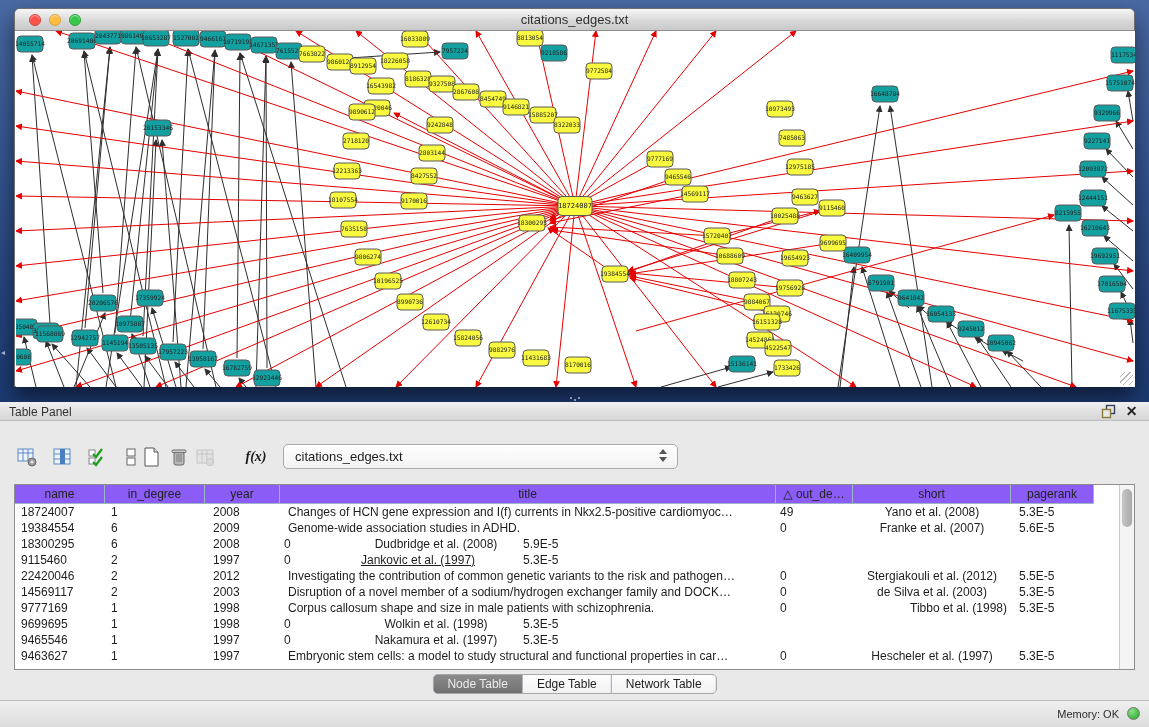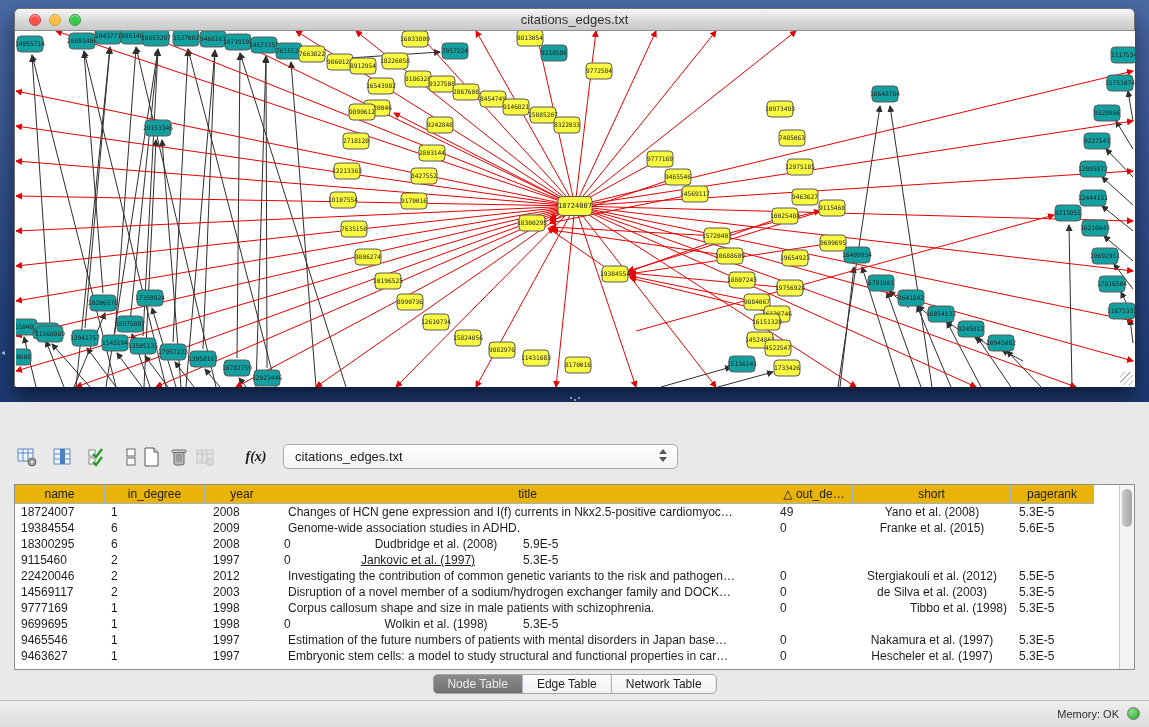--- a/index.html
+++ b/index.html
@@ -56,21 +56,21 @@
   #combo-arrows { position:absolute; right:9px; top:4px; width:9px; height:16px; }
   #combo-arrows .up { width:0;height:0;border-left:4px solid transparent;border-right:4px solid transparent;
     border-bottom:5px solid #555; margin-bottom:3px; }
   #combo-arrows .dn { width:0;height:0;border-left:4px solid transparent;border-right:4px solid transparent;
     border-top:5px solid #555; }
 
   
   #table-box { position:absolute; left:14px; top:63px; width:1121px; height:186px;
     background:#fff; border:1px solid #8e8e8e; }
   #t-head { position:absolute; left:0; top:0; height:19px; width:1104px; display:flex; }
-  .hcell { height:19px; background:#eab308; border-right:1px solid #9db6c4;
+  .hcell { height:19px; background:#8b5cf6; border-right:1px solid #9db6c4;
     border-bottom:1px solid #9db6c4; font-size:12px; color:#222; text-align:center;
     line-height:18px; overflow:hidden; white-space:nowrap; }
   #t-body { position:absolute; left:0; top:19px; width:1104px; height:165px; overflow:hidden; }
   .trow { display:flex; height:16px; background:#fff; }
   .tcell { font-size:12px; color:#1d1d1d; line-height:16px; white-space:nowrap;
     overflow:hidden; padding:0 4px; }
   #t-scroll { position:absolute; right:0; top:0; width:15px; height:184px;
     background:#f4f4f4; border-left:1px solid #c9c9c9; }
   #t-thumb { position:absolute; left:2px; top:4px; width:10px; height:38px;
     background:linear-gradient(90deg,#c7c7c7,#a8a8a8); border-radius:5px; }
@@ -643,20 +643,30 @@
               <text x="599" y="245.2" text-anchor="middle" font-size="6.2" fill="#222">19384554</text>
             </g>
           </svg>
       </div>
       <div id="resize-grip"></div>
     </div>
     <div id="collapse-arrow">◂</div>
   </div>
   <div id="splitter-grip"></div>
 
+  <div id="panel-header">
+    <span id="panel-title">Table Panel</span>
+    <span id="float-btn">
+      <svg width="15" height="15" viewBox="0 0 15 15">
+        <rect x="5.5" y="1.5" width="8" height="8" fill="none" stroke="#37415a" stroke-width="1.4"></rect>
+        <rect x="1.5" y="5.5" width="8" height="8" fill="#e9e9e9" stroke="#8a7a3a" stroke-width="1.4"></rect>
+      </svg>
+    </span>
+    <span id="close-btn">✕</span>
+  </div>
 
   <div id="panel-body">
     <div id="toolbar">
       <span class="tb-btn" style="left:14px">
         <svg viewBox="0 0 22 22">
             <rect x="2" y="3" width="15" height="12" fill="#eef4fb" stroke="#5b87c5"></rect>
           <path d="M2 7h15M7 3v12M12 3v12" stroke="#5b87c5" fill="none"></path>
           <circle cx="16" cy="16" r="4" fill="#9a9a9a" stroke="#6b6b6b"></circle>
           <circle cx="16" cy="16" r="1.5" fill="#e8e8e8"></circle>
           </svg>
@@ -731,21 +741,21 @@
             <div class="tcell" style="width: 77px; text-align: left; padding-left: 4px;">49</div>
             <div class="tcell" style="width: 158px; text-align: center;">Yano et al. (2008)</div>
             <div class="tcell" style="width: 83px; text-align: left; padding-left: 8px;">5.3E-5</div>
           </div>
           <div class="trow">
             <div class="tcell" style="width: 90px; text-align: left; padding-left: 6px;">19384554</div>
             <div class="tcell" style="width: 100px; text-align: left; padding-left: 6px;">6</div>
             <div class="tcell" style="width: 75px; text-align: left; padding-left: 8px;">2009</div>
             <div class="tcell" style="width: 496px; text-align: left; padding-left: 8px;">Genome-wide association studies in ADHD.</div>
             <div class="tcell" style="width: 77px; text-align: left; padding-left: 4px;">0</div>
-            <div class="tcell" style="width: 158px; text-align: center;">Franke et al. (2015)</div>
+            <div class="tcell" style="width: 158px; text-align: center;">Franke et al. (2007)</div>
             <div class="tcell" style="width: 83px; text-align: left; padding-left: 8px;">5.6E-5</div>
           </div>
           <div class="trow">
             <div class="tcell" style="width: 90px; text-align: left; padding-left: 6px;">18300295</div>
             <div class="tcell" style="width: 100px; text-align: left; padding-left: 6px;">6</div>
             <div class="tcell" style="width: 75px; text-align: left; padding-left: 8px;">2008</div>
             <div class="tcell" style="width: 77px; text-align: left; padding-left: 4px;">0</div>
             <div class="tcell" style="width: 158px; text-align: center;">Dudbridge et al. (2008)</div>
             <div class="tcell" style="width: 83px; text-align: left; padding-left: 8px;">5.9E-5</div>
           </div>
@@ -789,21 +799,20 @@
             <div class="tcell" style="width: 100px; text-align: left; padding-left: 6px;">1</div>
             <div class="tcell" style="width: 75px; text-align: left; padding-left: 8px;">1998</div>
             <div class="tcell" style="width: 77px; text-align: left; padding-left: 4px;">0</div>
             <div class="tcell" style="width: 158px; text-align: center;">Wolkin et al. (1998)</div>
             <div class="tcell" style="width: 83px; text-align: left; padding-left: 8px;">5.3E-5</div>
           </div>
           <div class="trow">
             <div class="tcell" style="width: 90px; text-align: left; padding-left: 6px;">9465546</div>
             <div class="tcell" style="width: 100px; text-align: left; padding-left: 6px;">1</div>
             <div class="tcell" style="width: 75px; text-align: left; padding-left: 8px;">1997</div>
-            <div class="tcell" style="width: 496px; text-align: left; padding-left: 8px;">Estimation of the future numbers of patients with mental disorders in Japan base…</div>
             <div class="tcell" style="width: 77px; text-align: left; padding-left: 4px;">0</div>
             <div class="tcell" style="width: 158px; text-align: center;">Nakamura et al. (1997)</div>
             <div class="tcell" style="width: 83px; text-align: left; padding-left: 8px;">5.3E-5</div>
           </div>
           <div class="trow">
             <div class="tcell" style="width: 90px; text-align: left; padding-left: 6px;">9463627</div>
             <div class="tcell" style="width: 100px; text-align: left; padding-left: 6px;">1</div>
             <div class="tcell" style="width: 75px; text-align: left; padding-left: 8px;">1997</div>
             <div class="tcell" style="width: 496px; text-align: left; padding-left: 8px;">Embryonic stem cells: a model to study structural and functional properties in car…</div>
             <div class="tcell" style="width: 77px; text-align: left; padding-left: 4px;">0</div>

